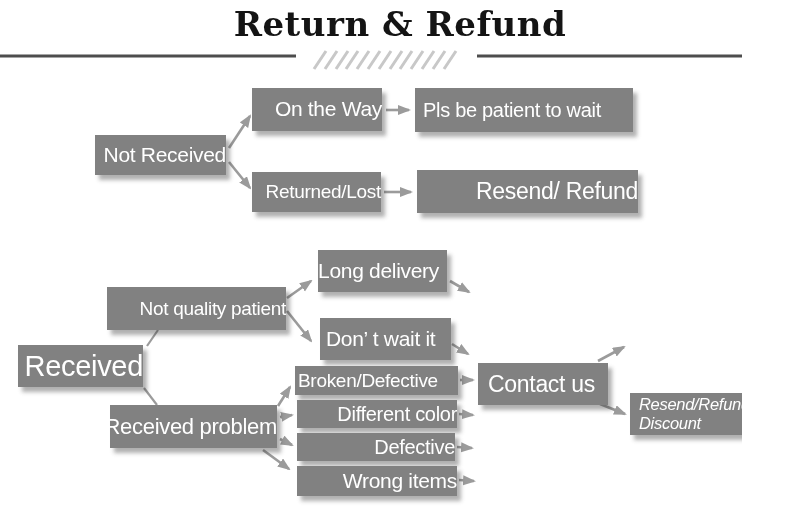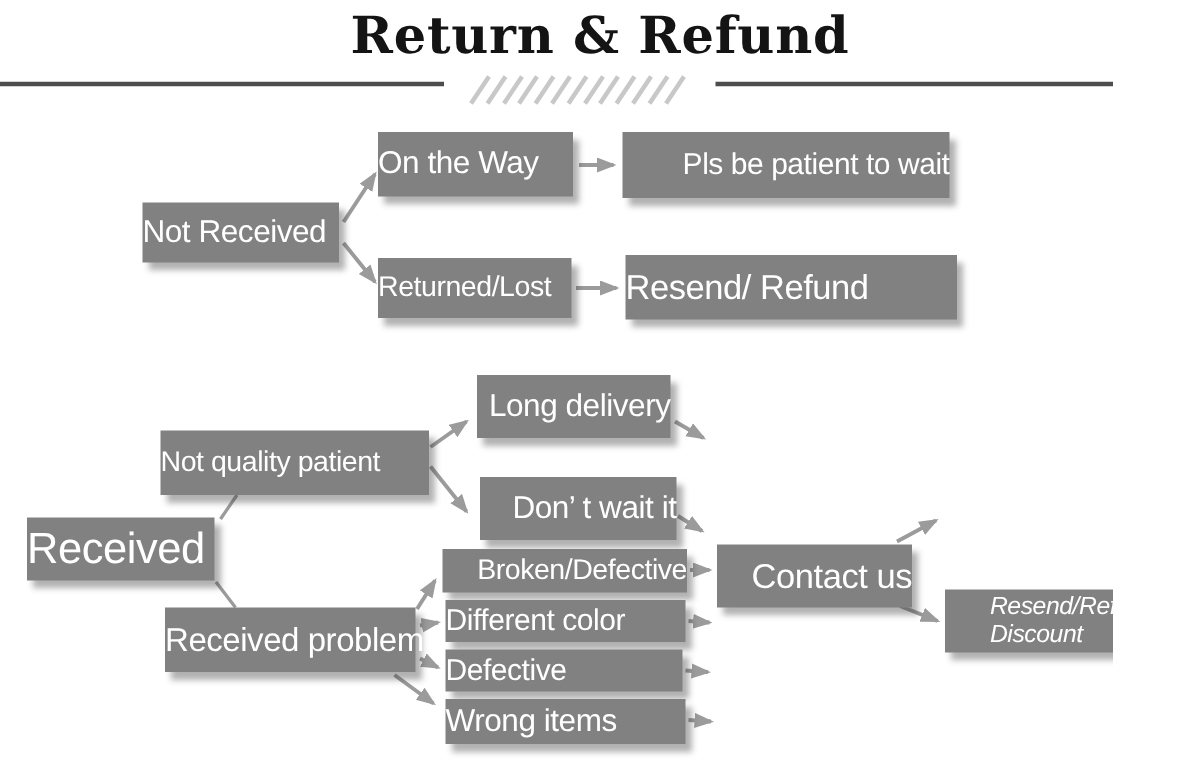--- a/index.html
+++ b/index.html
@@ -18,25 +18,25 @@
     color:var(--title-text); letter-spacing:0.5px;
   }
   svg.deco { position:absolute; left:0; top:0; pointer-events:none; }
   .rule  { stroke:var(--divider); stroke-width:3; }
   .hatch { stroke:var(--hatch);  stroke-width:3; }
   .arrow { stroke:var(--arrow);  stroke-width:2.6; fill:none; }
   .conn  { stroke:var(--arrow);  stroke-width:2.2; fill:none; }
   #ah path { fill:var(--arrow); }
   .node {
     position:absolute; background:var(--box-fill); color:var(--box-text);
-    display:flex; align-items:center; justify-content:flex-start;
+    display:flex; align-items:center; justify-content:flex-end;
     letter-spacing:-0.3px; box-shadow:4px 5px 4px rgba(50,50,50,0.38);
     white-space:nowrap; line-height:1.05;
   }
-  .ta-l { justify-content:flex-end; }
+  .ta-l { justify-content:flex-start; }
   .pre  { white-space:pre-line; text-align:left; line-height:1.15;font-style:italic; }
 </style>
 </head>
 <body>
 
 <div class="stage">
 
   <div class="title">Return &amp; Refund</div>
 
   <svg class="deco" width="800" height="514" viewBox="0 0 800 514">

